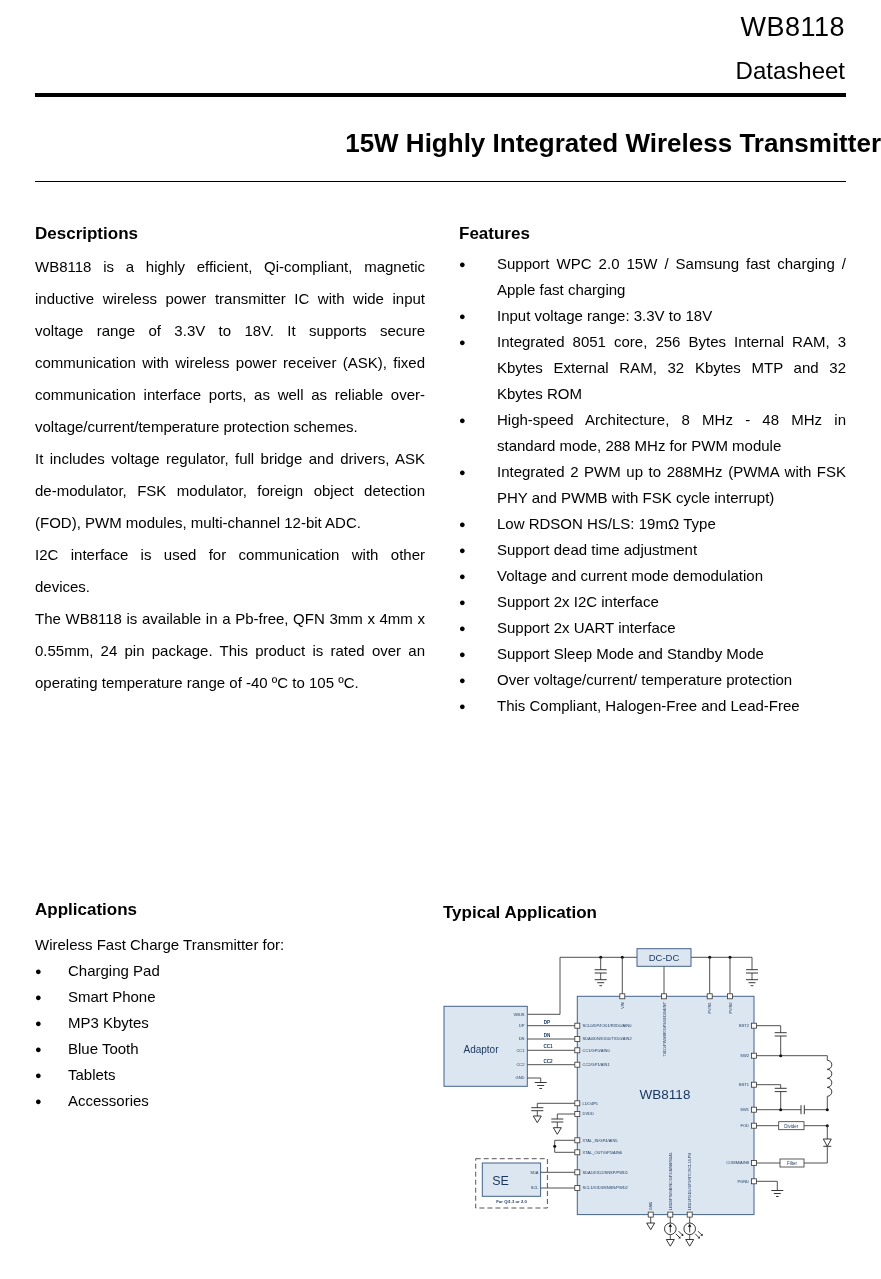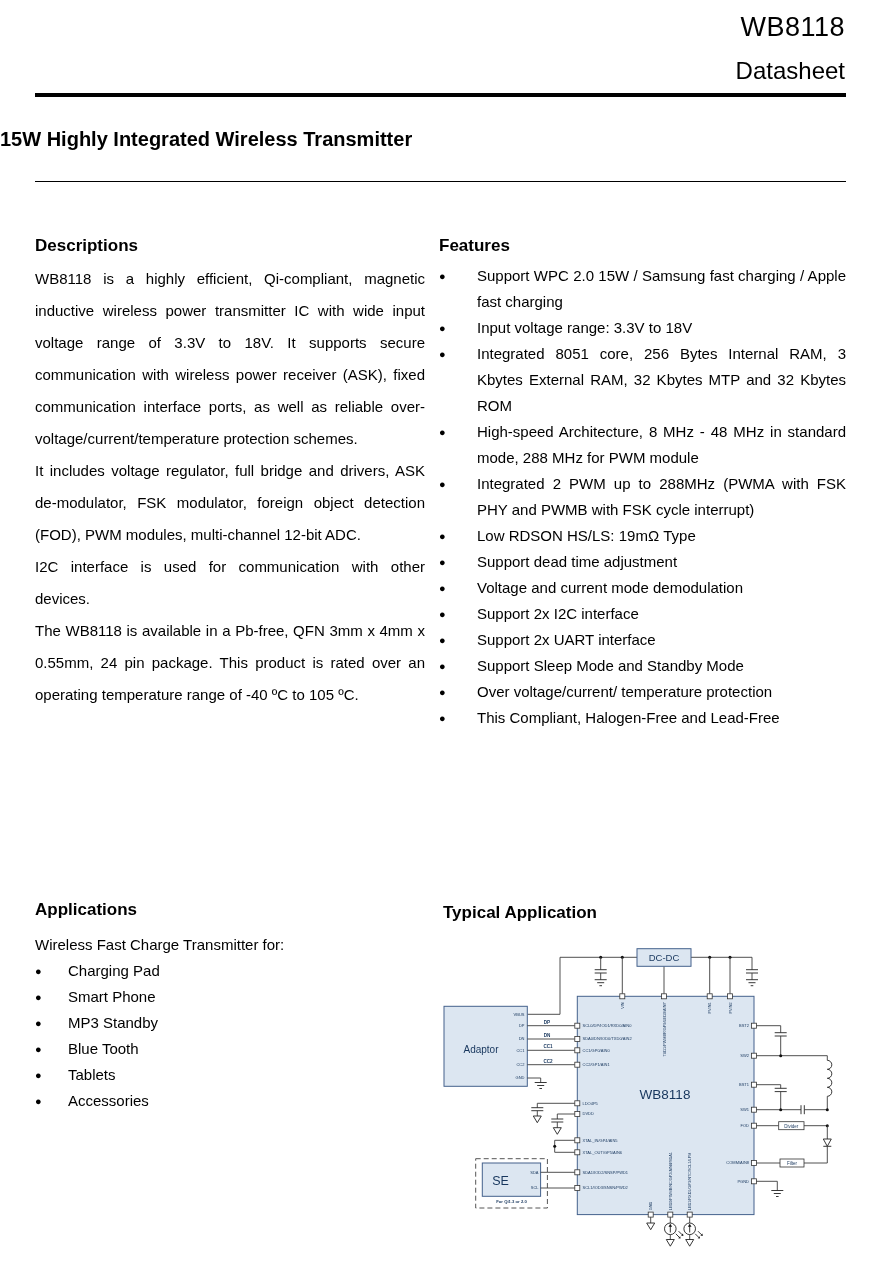--- a/index.html
+++ b/index.html
@@ -5,23 +5,23 @@
   html,body{margin:0;padding:0;}
   body{
     width:881px;height:1279px;position:relative;background:#ffffff;
     font-family:"Liberation Sans",sans-serif;color:#000;
     overflow:hidden;
   }
   .hdr{position:absolute;top:12px;right:36px;text-align:right;}
   .hdr .product{font-size:27px;letter-spacing:.5px;}
   .hdr .doctype{font-size:24px;margin-top:14px;}
   .rule-thick{position:absolute;left:35px;right:35px;top:93px;height:4px;background:#000;}
-  .doc-title{position:absolute;left:0;right:0;top:128px;text-align:left;font-size:20px;font-weight:bold;}
+  .doc-title{position:absolute;left:0;right:0;top:128px;text-align:right;font-size:26px;font-weight:bold;}
   .rule-thin{position:absolute;left:35px;right:35px;top:181px;height:1px;background:#000;}
-  .cols{position:absolute;left:35px;top:236px;width:811px;display:flex;gap:14px;}
+  .cols{position:absolute;left:35px;top:224px;width:811px;display:flex;gap:34px;}
   .col-left{width:390px;}
   .col-right{flex:1;}
   h2.sec{font-size:17px;font-weight:bold;margin:0 0 7px 0;}
   .para{font-size:15px;line-height:32px;text-align:justify;}
   .feat-row{display:flex;font-size:15px;line-height:26px;}
   .feat-row .bullet{width:38px;flex:0 0 38px;font-size:11px;line-height:26px;}
   .feat-row .txt{flex:1;text-align:justify;}
   .apps{position:absolute;left:35px;top:900px;width:390px;}
   .apps .intro{font-size:15px;line-height:26px;margin-top:12px;}
   .app-row{display:flex;font-size:15px;line-height:26px;}
@@ -122,21 +122,21 @@
   <div class="app-row">
       <span class="bullet">●</span>
       <span class="txt">Charging Pad</span>
     </div>
   <div class="app-row">
       <span class="bullet">●</span>
       <span class="txt">Smart Phone</span>
     </div>
   <div class="app-row">
       <span class="bullet">●</span>
-      <span class="txt">MP3 Standby</span>
+      <span class="txt">MP3 Kbytes</span>
     </div>
   <div class="app-row">
       <span class="bullet">●</span>
       <span class="txt">Blue Tooth</span>
     </div>
   <div class="app-row">
       <span class="bullet">●</span>
       <span class="txt">Tablets</span>
     </div>
   <div class="app-row">

